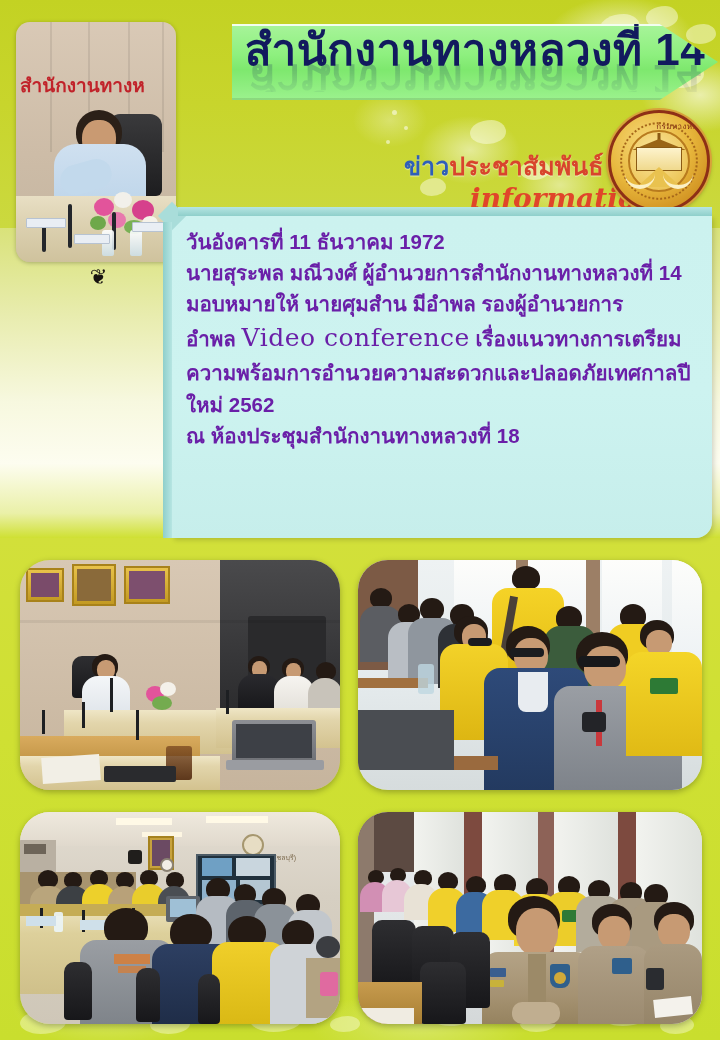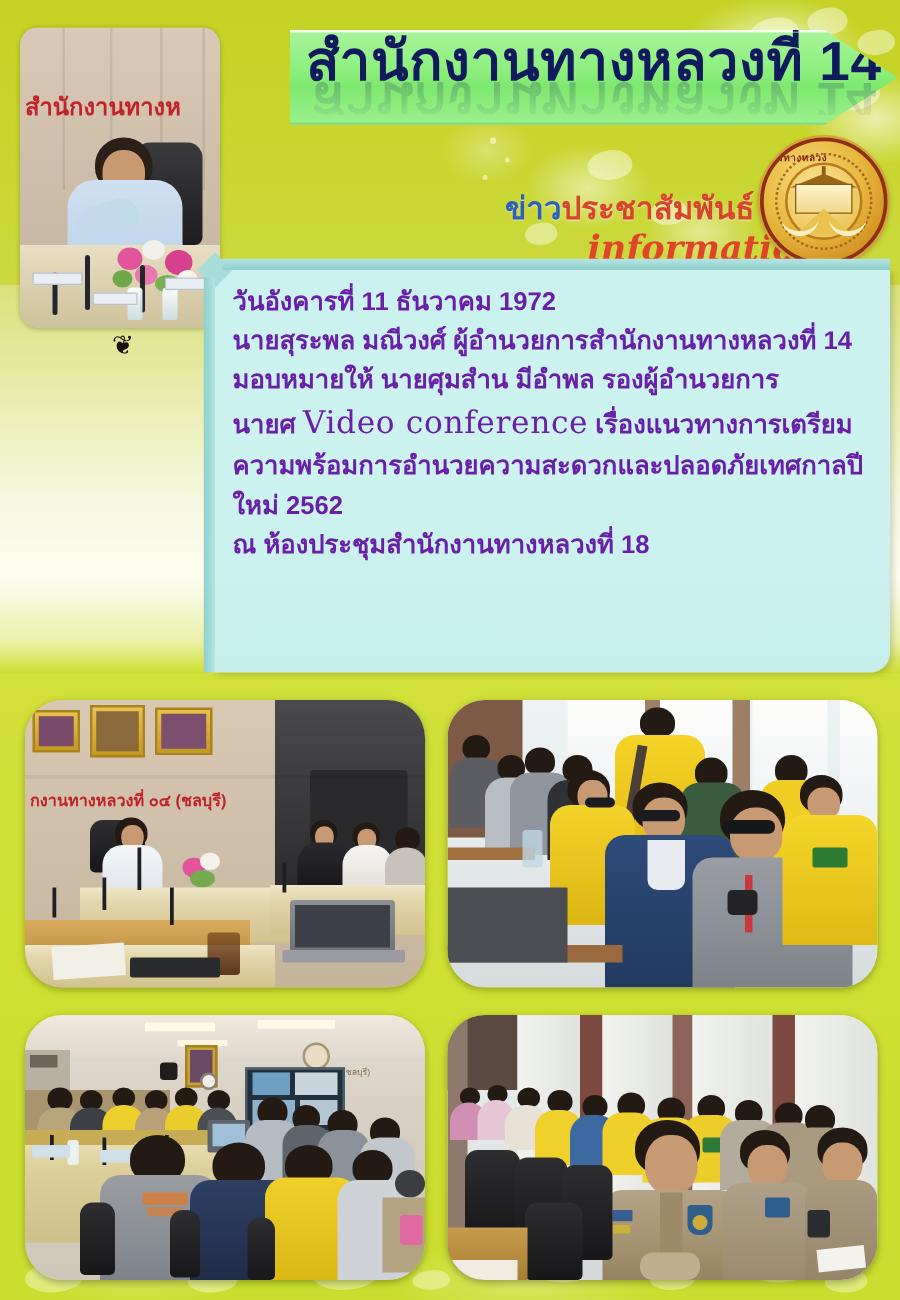--- a/index.html
+++ b/index.html
@@ -147,22 +147,22 @@
     position:absolute; left:9px; top:9px; right:9px; bottom:9px;
     border-radius:50%; border:2px dotted #a5661a;
   }
   .seal .ring-inner {
     position:absolute; left:17px; top:17px; right:17px; bottom:17px;
     border-radius:50%; border:2px solid #b87b1e;
     background:radial-gradient(circle at 42% 38%, #fbe7a2, #eec martial 70%);
     background:radial-gradient(circle at 42% 38%, #fbe79f 0%, #edc65a 72%, #dcab36 100%);
   }
   .seal .seal-arc {
-    position:absolute; left:0; right:0; top:7px; text-align:left;
-    font-size:8px; font-weight:bold; color:#7d2a12; letter-spacing:.4px;
+    position:absolute; left:0; right:0; top:7px; text-align:right;
+    font-size:8px; font-weight:normal; color:#7d2a12; letter-spacing:.4px;
   }
   .seal .pavilion {
     position:absolute; left:50%; top:34px; transform:translateX(-50%);
     width:46px; height:24px;
     background:linear-gradient(180deg,#fdf3cd,#f0d98d);
     border:1.5px solid #8a5a14;
   }
   .seal .pav-roof {
     position:absolute; left:50%; top:26px; transform:translateX(-50%);
     width:0; height:0; border-left:27px solid transparent; border-right:27px solid transparent;
@@ -356,21 +356,21 @@
   </div>
 
   <div class="textbox">
     <div class="tab-left"></div>
     <div class="tab-top"></div>
     <div class="body-text">
       <div class="line">วันอังคารที่  11   ธันวาคม  1972</div>
       <div class="line">นายสุระพล  มณีวงศ์ ผู้อำนวยการสำนักงานทางหลวงที่ 14</div>
       <div class="line">มอบหมายให้  นายศุมสำน   มีอำพล  รองผู้อำนวยการ</div>
       <div class="line">
-        <span>นายศ</span>
+        <span>อำพล</span>
         <span class="vc">Video conference</span>
         <span>เรื่องแนวทางการเตรียม</span>
       </div>
       <div class="line">ความพร้อมการอำนวยความสะดวกและปลอดภัยเทศกาลปี</div>
       <div class="line">ใหม่ 2562</div>
       <div class="line"> ณ  ห้องประชุมสำนักงานทางหลวงที่ 18</div>
     </div>
   </div>
 
   <div class="photo p-ml">
@@ -381,21 +381,20 @@
     <div class="sh frame-gold" style="left:6px;top:8px;width:38px;height:34px;">
         <div class="frame-in"></div>
       </div>
     <div class="sh frame-gold" style="left:52px;top:4px;width:44px;height:42px;">
         <div class="frame-in" style="background:#8a6a3a;"></div>
       </div>
     <div class="sh frame-gold" style="left:104px;top:6px;width:46px;height:38px;">
         <div class="frame-in" style="background:#7d4f6e;"></div>
       </div>
     <div class="sh" style="left:0;top:60px;right:0;height:3px;background:rgba(0,0,0,.06);"></div>
-    <div class="sh" style="left:4px;top:70px;color:#bf2328;font-size:13px;font-weight:bold;white-space:nowrap;">กงานทางหลวงที่ ๐๔ (ชลบุรี)</div>
 
     <div class="sh chairblk" style="left:52px;top:96px;width:44px;height:42px;"></div>
     <div class="sh headblk" style="left:72px;top:94px;width:26px;height:24px;"></div>
     <div class="sh face" style="left:77px;top:100px;width:18px;height:20px;"></div>
     <div class="sh shirt" style="left:62px;top:116px;width:48px;height:44px;background:linear-gradient(180deg,#f4f6f8,#dde3e9);"></div>
     <div class="sh headblk" style="left:228px;top:96px;width:22px;height:20px;"></div>
     <div class="sh face" style="left:232px;top:101px;width:15px;height:17px;"></div>
     <div class="sh shirt" style="left:218px;top:114px;width:42px;height:40px;background:linear-gradient(180deg,#2a2a2e,#151518);"></div>
     <div class="sh headblk" style="left:262px;top:98px;width:22px;height:20px;"></div>
     <div class="sh face" style="left:266px;top:103px;width:15px;height:17px;"></div>

